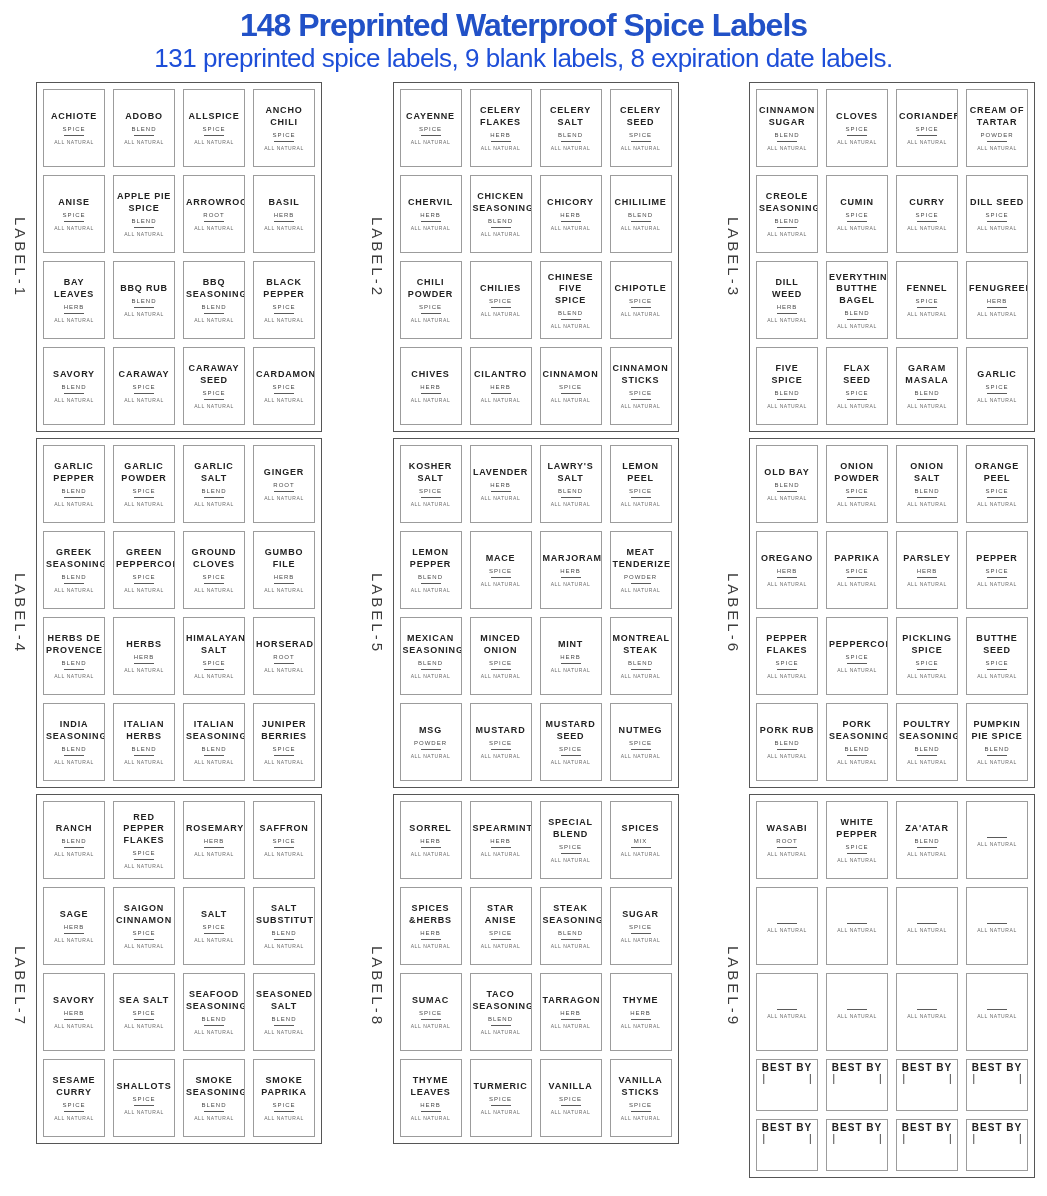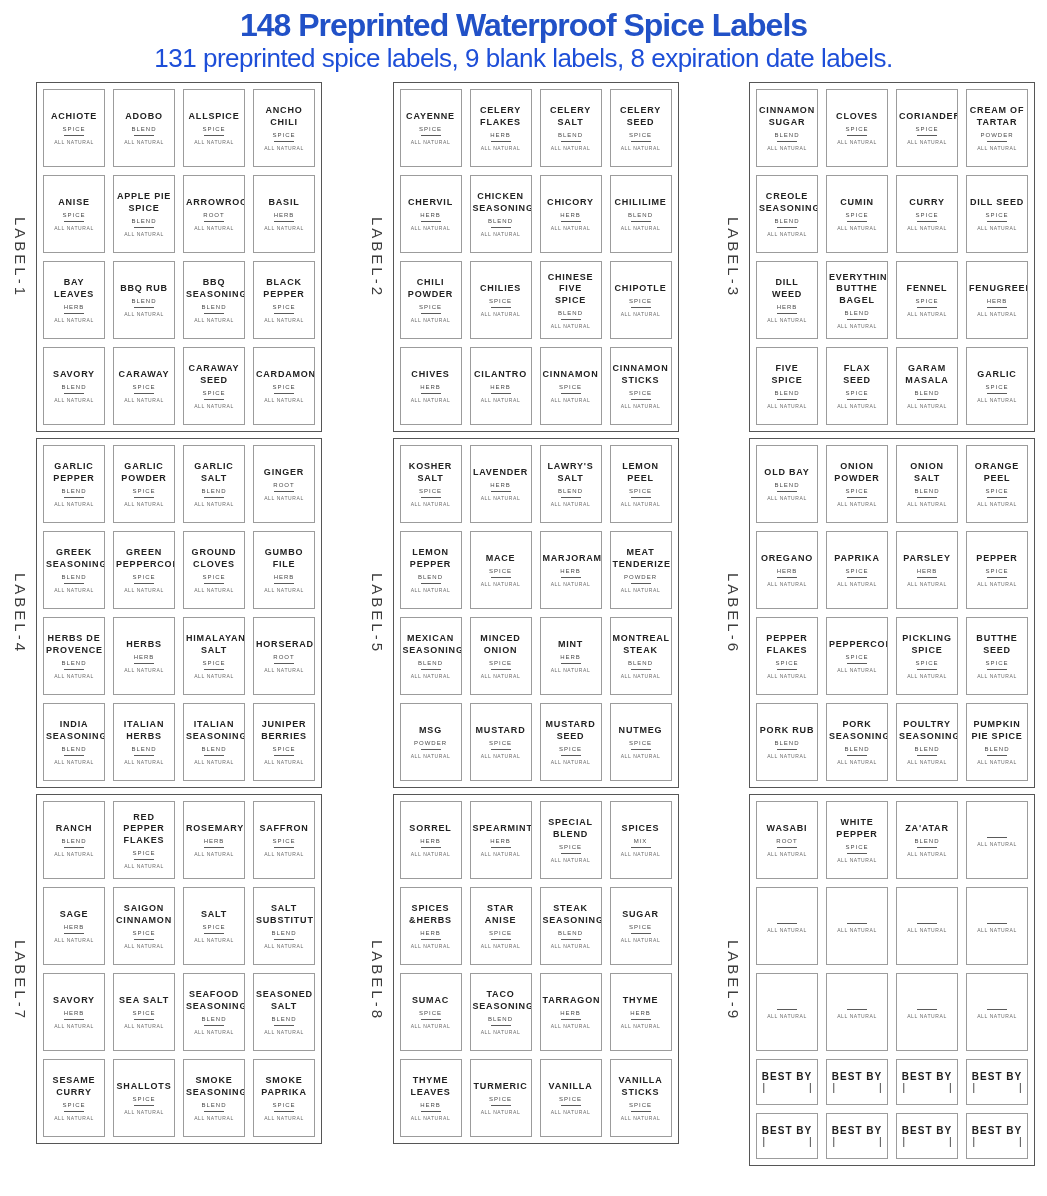--- a/index.html
+++ b/index.html
@@ -49,21 +49,21 @@
     font-size: 9px; font-weight: 700; letter-spacing: 0.8px;
     color: #222; line-height: 1.3; max-width: 100%;
   }
   .label-type {
     font-size: 6px; letter-spacing: 1px; color: #4a4a4a; margin-top: 3px;
   }
   .label-line { width: 20px; border-top: 1px solid #5a5a5a; margin-top: 3px; }
   .label-natural {
     font-size: 5px; letter-spacing: 0.6px; color: #6b6b6b; margin-top: 3px;
   }
-  .label.bestby { height: 46px; justify-content: center; }
+  .label.bestby { height: 52px; justify-content: flex-start; }
   .bestby-text {
     font-size: 10px; font-weight: 700; letter-spacing: 1px; color: #1e1e1e;
   }
   .bestby-marks {
     display: flex; gap: 44px; font-size: 10px; color: #2a2a2a;
     margin-top: 1px; line-height: 1;
   }
 </style>
 </head>
 <body>

